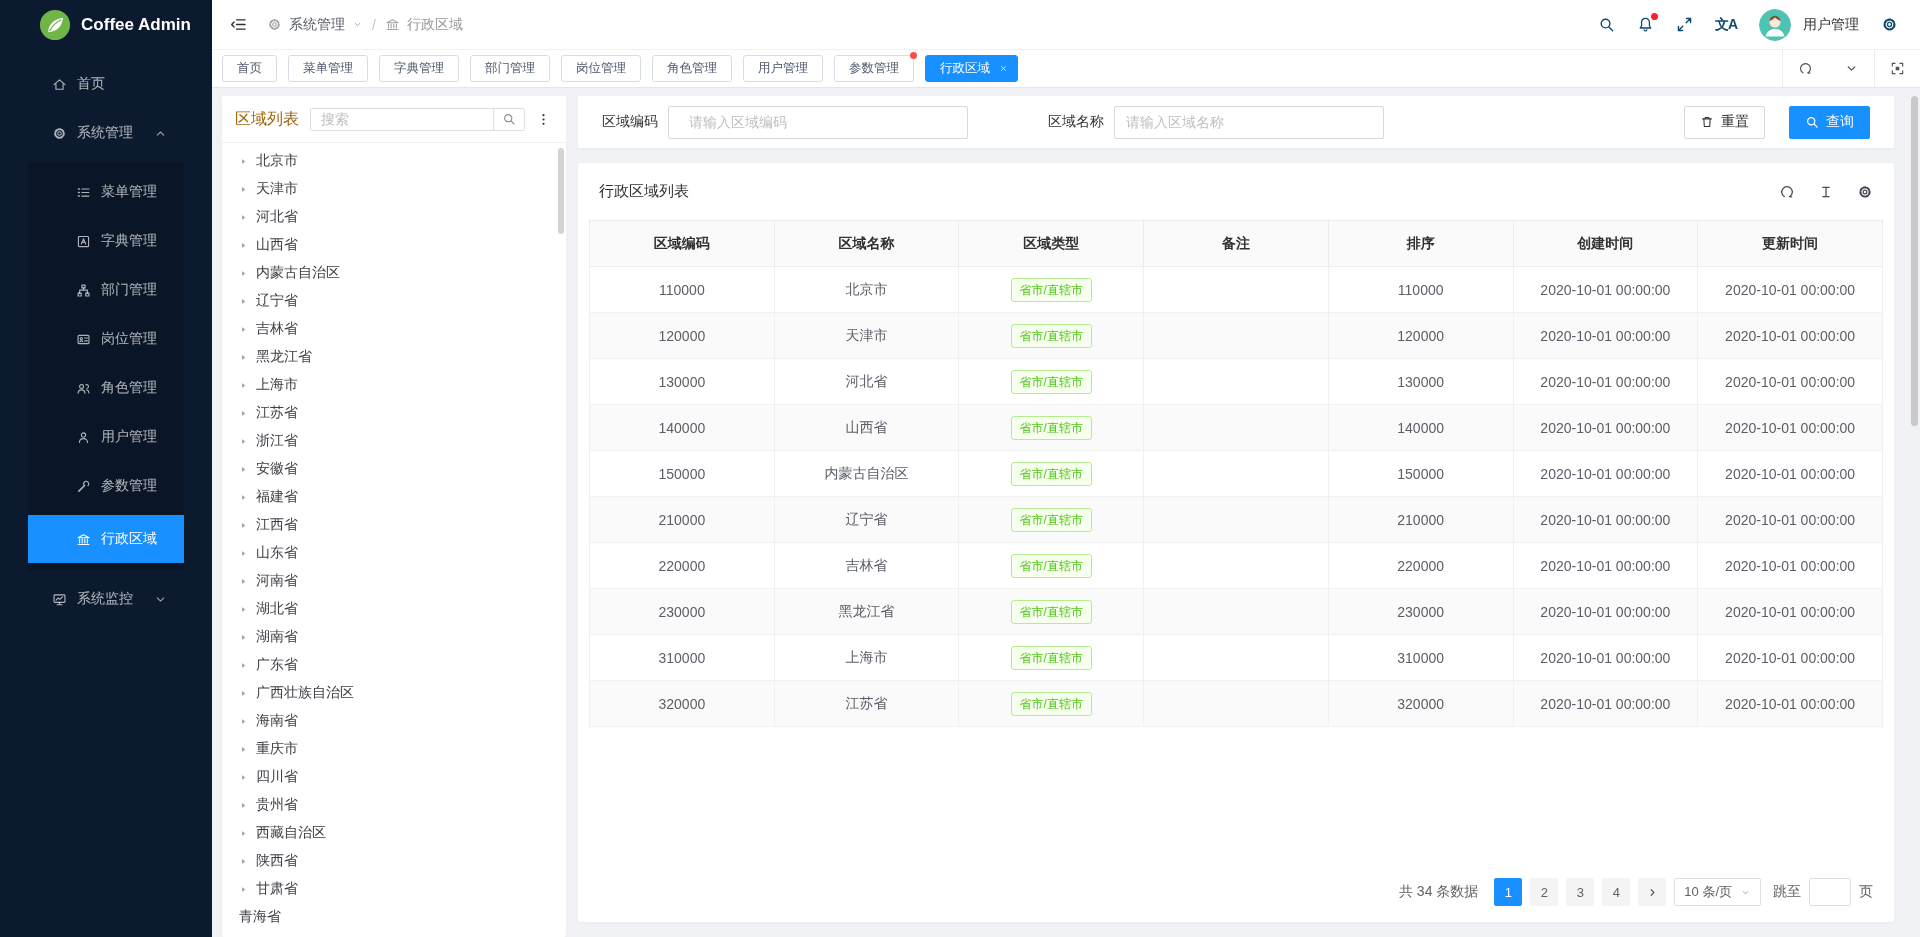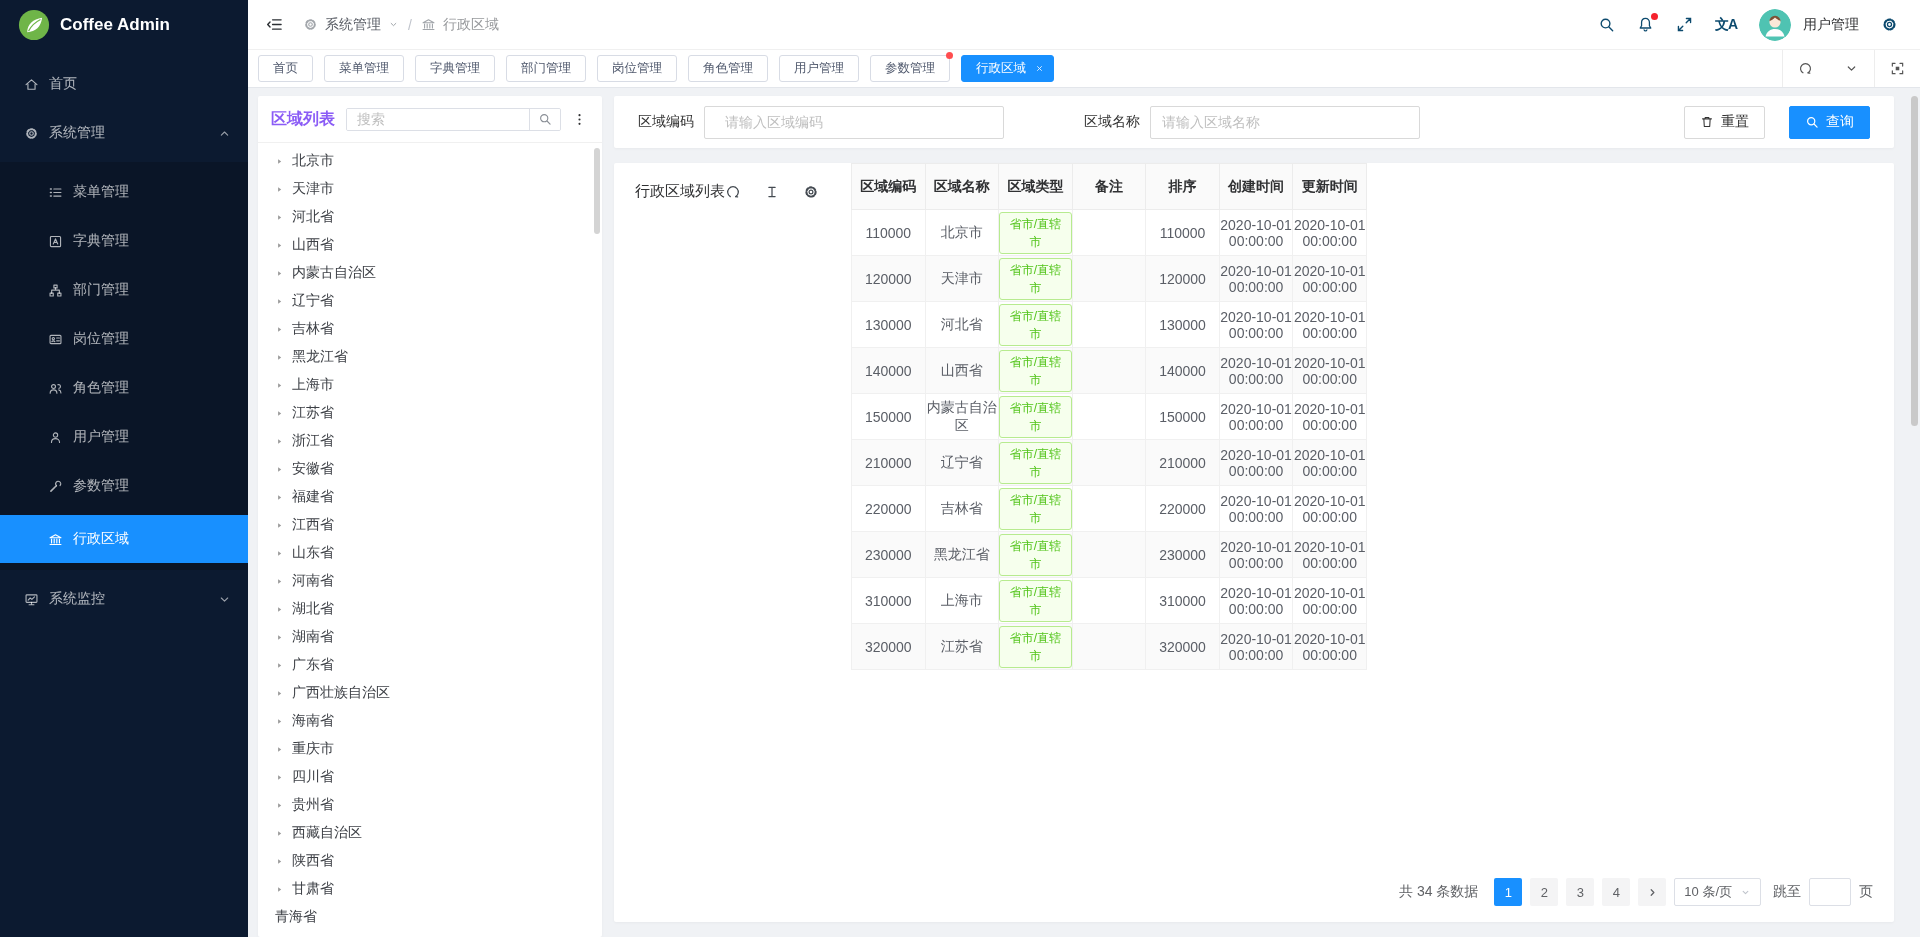--- a/index.html
+++ b/index.html
@@ -1,21 +1,21 @@
 <!DOCTYPE html>
 <html><head>
 <meta charset="utf-8">
 <style>
   * { margin:0; padding:0; box-sizing:border-box; }
   html,body { width:1920px; height:937px; overflow:hidden; }
   body { font-family:"Liberation Sans","DejaVu Sans",sans-serif; background:#f0f2f5; color:#333; }
   .app { display:flex; width:100%; height:100%; position:relative; }
 
   
-  .sidebar { width:248px; flex-shrink:0; background:#0c1a30; color:rgba(255,255,255,.68); display:flex; flex-direction:column; }
+  .sidebar { width:212px; flex-shrink:0; background:#0c1a30; color:rgba(255,255,255,.68); display:flex; flex-direction:column;align-items:center; }
   .logo { height:50px; display:flex; align-items:center; gap:10px; padding-left:18px; flex-shrink:0; cursor:pointer; }
   .logo .icon svg { width:32px; height:32px; }
   .logo-text { color:#fff; font-weight:bold; font-size:17px; white-space:nowrap; }
   .menu { flex:1; overflow:hidden; font-size:14px; padding-top:5px; }
   .menu-item { height:40px; margin:9px 0; display:flex; align-items:center; gap:10px; padding-left:24px; cursor:pointer; white-space:nowrap; }
   .menu-item .grow { flex:1; }
   .menu-item .chev { margin-right:16px; font-size:12px; opacity:.85; }
   .submenu { background:#0a1527; padding:1px 0; }
   .submenu .menu-item { padding-left:48px; }
   .menu-item.active { background:#1890ff; color:#fff; height:48px; margin:6px 0; }
@@ -53,21 +53,21 @@
   .tab-controls { display:flex; align-items:stretch; }
   .tab-ctrl { width:46px; display:flex; align-items:center; justify-content:center; color:#555; font-size:15px; cursor:pointer; }
   .tab-ctrl.bordered { border-left:1px solid #ededed; }
 
   
   .content { flex:1; display:flex; gap:12px; padding:8px 26px 0 10px; overflow:hidden; }
 
   
   .tree-card { width:344px; flex-shrink:0; background:#fff; border-radius:2px; box-shadow:0 1px 3px rgba(0,0,0,.04); display:flex; flex-direction:column; position:relative; }
   .tree-head { height:47px; flex-shrink:0; display:flex; align-items:center; gap:11px; padding:0 13px; border-bottom:1px solid #f0f0f0; }
-  .tree-title { font-size:16px; color:#8b5cf6; font-weight:700; white-space:nowrap; }
+  .tree-title { font-size:16px; color:#a16207; font-weight:400; white-space:nowrap; }
   .search-group { flex:1; max-width:215px; height:23px; display:flex; border:1px solid #dcdfe6; border-radius:2px; overflow:hidden; }
   .search-group input { flex:1; min-width:0; border:none; outline:none; padding:0 10px; font-size:14px; color:#333; font-family:inherit; }
   .search-group input::placeholder { color:#bfbfbf; }
   .search-btn { width:31px; border-left:1px solid #dcdfe6; background:#fff; display:flex; align-items:center; justify-content:center; color:#8a8f96; font-size:14px; cursor:pointer; }
   .tree-more { color:#303133; font-size:15px; cursor:pointer; }
   .tree-list { flex:1; overflow:hidden; padding-top:4px; }
   .tree-item { height:28px; display:flex; align-items:center; gap:8px; padding-left:17px; font-size:14px; color:#3d4046; cursor:pointer; }
   .tree-item .caret { color:#999; font-size:9px; }
   .tree-scrollthumb { position:absolute; right:2px; top:52px; width:6px; height:86px; border-radius:3px; background:#d4d4d4; }
 
@@ -79,21 +79,21 @@
   .f-input::placeholder { color:#bfbfbf; }
   .f-input.code { width:300px;padding-left:20px; }
   .f-input.name { width:270px; }
   .f-group2 { margin-left:80px; display:flex; align-items:center; }
   .filter-actions { margin-left:auto; display:flex; gap:24px; }
   .btn { height:33px; padding:0 15px; border-radius:2px; font-size:14px; display:inline-flex; align-items:center; gap:7px; cursor:pointer; border:1px solid #d9d9d9; background:#fff; color:#333; font-family:inherit; }
   .btn .icon { font-size:14px; }
   .btn-primary { background:#1890ff; border-color:#1890ff; color:#fff; }
 
   
-  .table-card { flex:1; margin:15px 0; background:#fff; border-radius:2px; box-shadow:0 1px 3px rgba(0,0,0,.04); display:flex; flex-direction:row; overflow:hidden; }
+  .table-card { flex:1; margin:15px 0; background:#fff; border-radius:2px; box-shadow:0 1px 3px rgba(0,0,0,.04); display:flex; flex-direction:column; overflow:hidden; }
   .table-head { height:57px; flex-shrink:0; display:flex; align-items:center; padding:0 21px; }
   .table-title { font-size:15px; color:#303133; }
   .table-tools { margin-left:auto; display:flex; gap:23px; color:#454b52; font-size:16px; }
   .table-tools .icon { cursor:pointer; }
   .table-wrap { padding:0 11px; }
   table { width:100%; border-collapse:collapse; table-layout:fixed; }
   th { background:#fafafa; height:46px; font-size:14px; font-weight:600; color:#303133; border:1px solid #ececec; }
   td { height:46px; text-align:center; font-size:14px; color:#5a5e66; border:1px solid #f0f0f0; }
   tbody tr:nth-child(even) { background:#fafafa; }
   .tag { display:inline-block; padding:2px 8px; font-size:12px; color:#52c41a; background:#f6ffed; border:1px solid #b7eb8f; border-radius:3px; line-height:1.5; }

